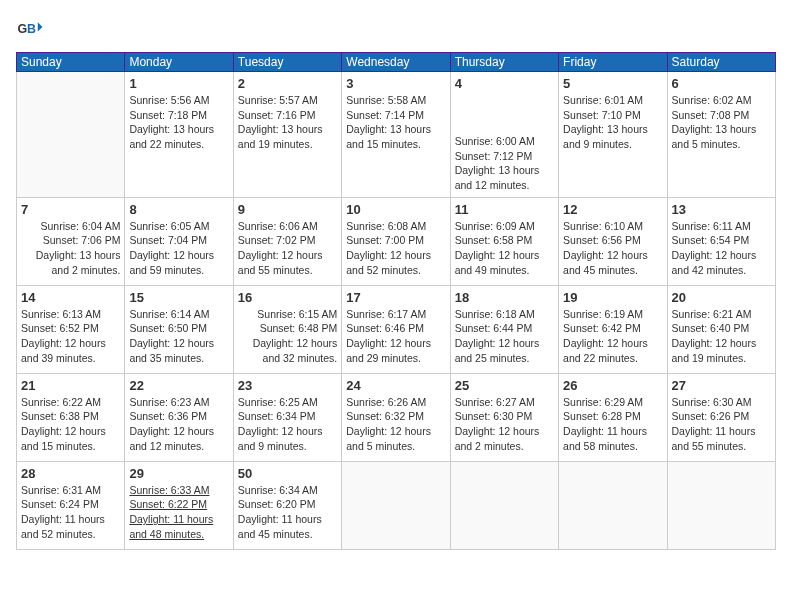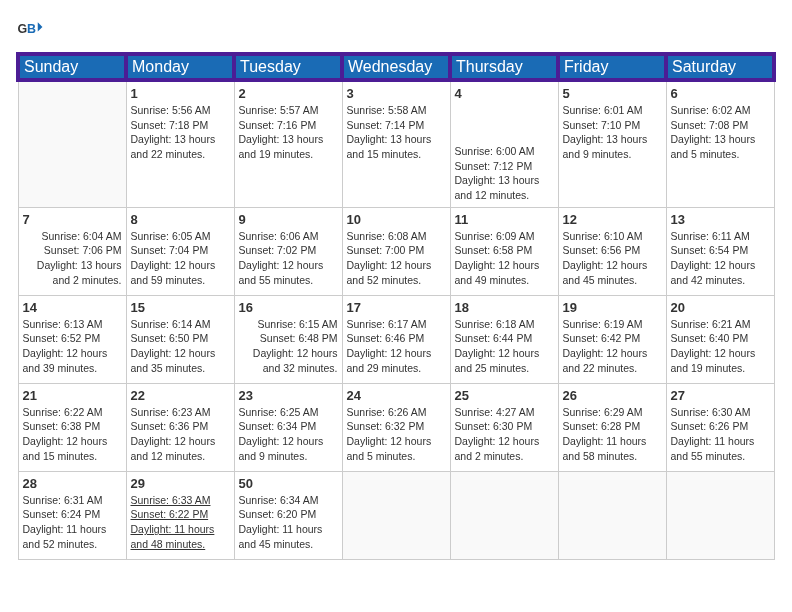--- a/index.html
+++ b/index.html
@@ -51,22 +51,22 @@
       width: 100%;
       border-collapse: collapse;
       font-size: 11px;
     }
     .calendar th {
       background: #1a6bb5;
       color: #fff;
       padding: 2px 4px;
       text-align: left;
       font-weight: normal;
-      font-size: 16px;
-      border: 4px solid #4c1d95;
+      font-size: 12px;
+      border: 1px solid #4c1d95;
     }
     .calendar td {
       border: 1px solid #ccc;
       vertical-align: top;
       padding: 4px;
       height: 88px;
       width: 108px;
     }
     .day-num {
       font-size: 13px;
@@ -290,21 +290,21 @@
         </td>
         <td>
           <div class="day-num">24</div>
           <div class="day-info" style="white-space: pre-line;">Sunrise: 6:26 AM
 Sunset: 6:32 PM
 Daylight: 12 hours
 and 5 minutes.</div>
         </td>
         <td>
           <div class="day-num">25</div>
-          <div class="day-info" style="white-space: pre-line;">Sunrise: 4:27 AM
+          <div class="day-info" style="white-space: pre-line;">Sunrise: 6:27 AM
 Sunset: 6:30 PM
 Daylight: 12 hours
 and 2 minutes.</div>
         </td>
         <td>
           <div class="day-num">26</div>
           <div class="day-info" style="white-space: pre-line;">Sunrise: 6:29 AM
 Sunset: 6:28 PM
 Daylight: 11 hours
 and 58 minutes.</div>

